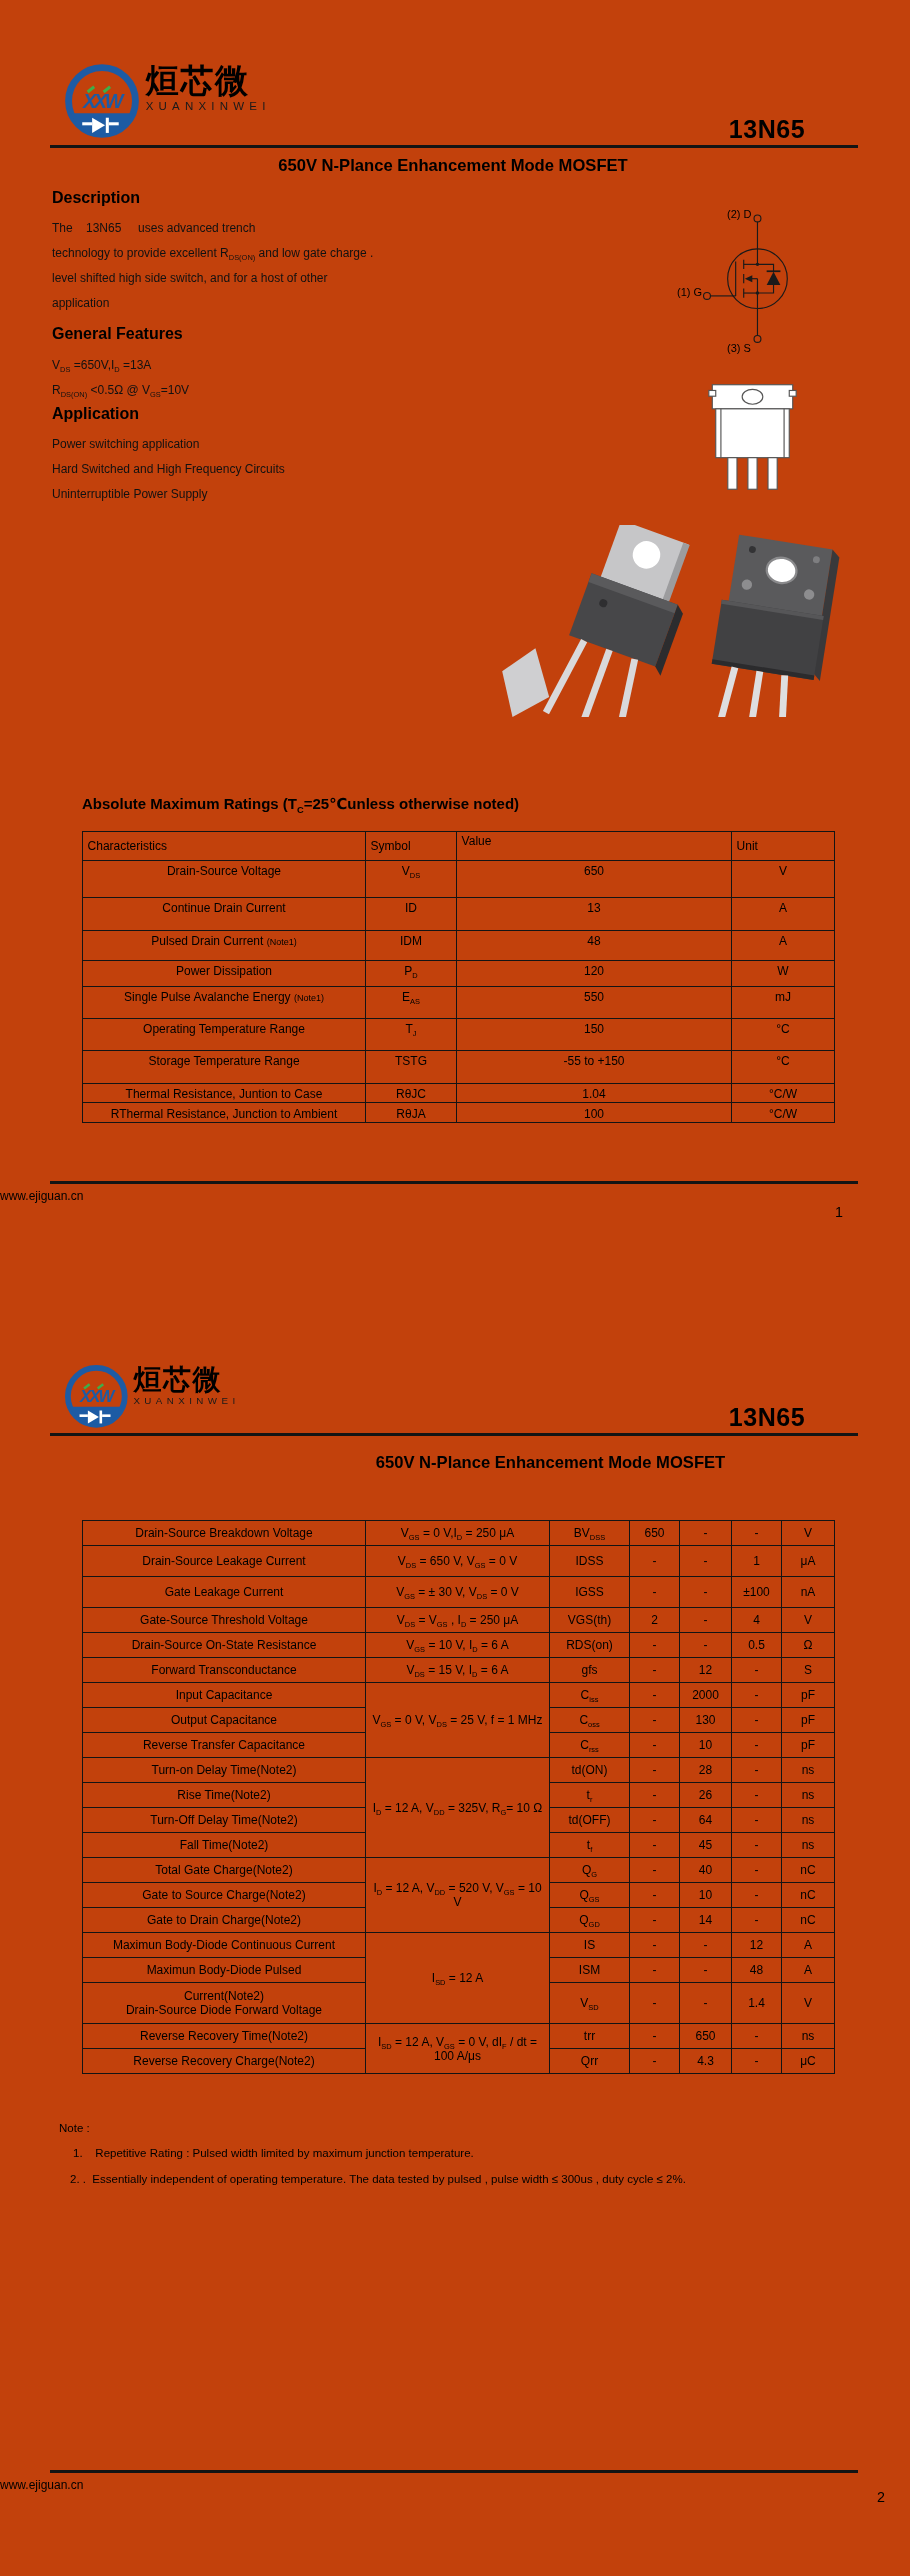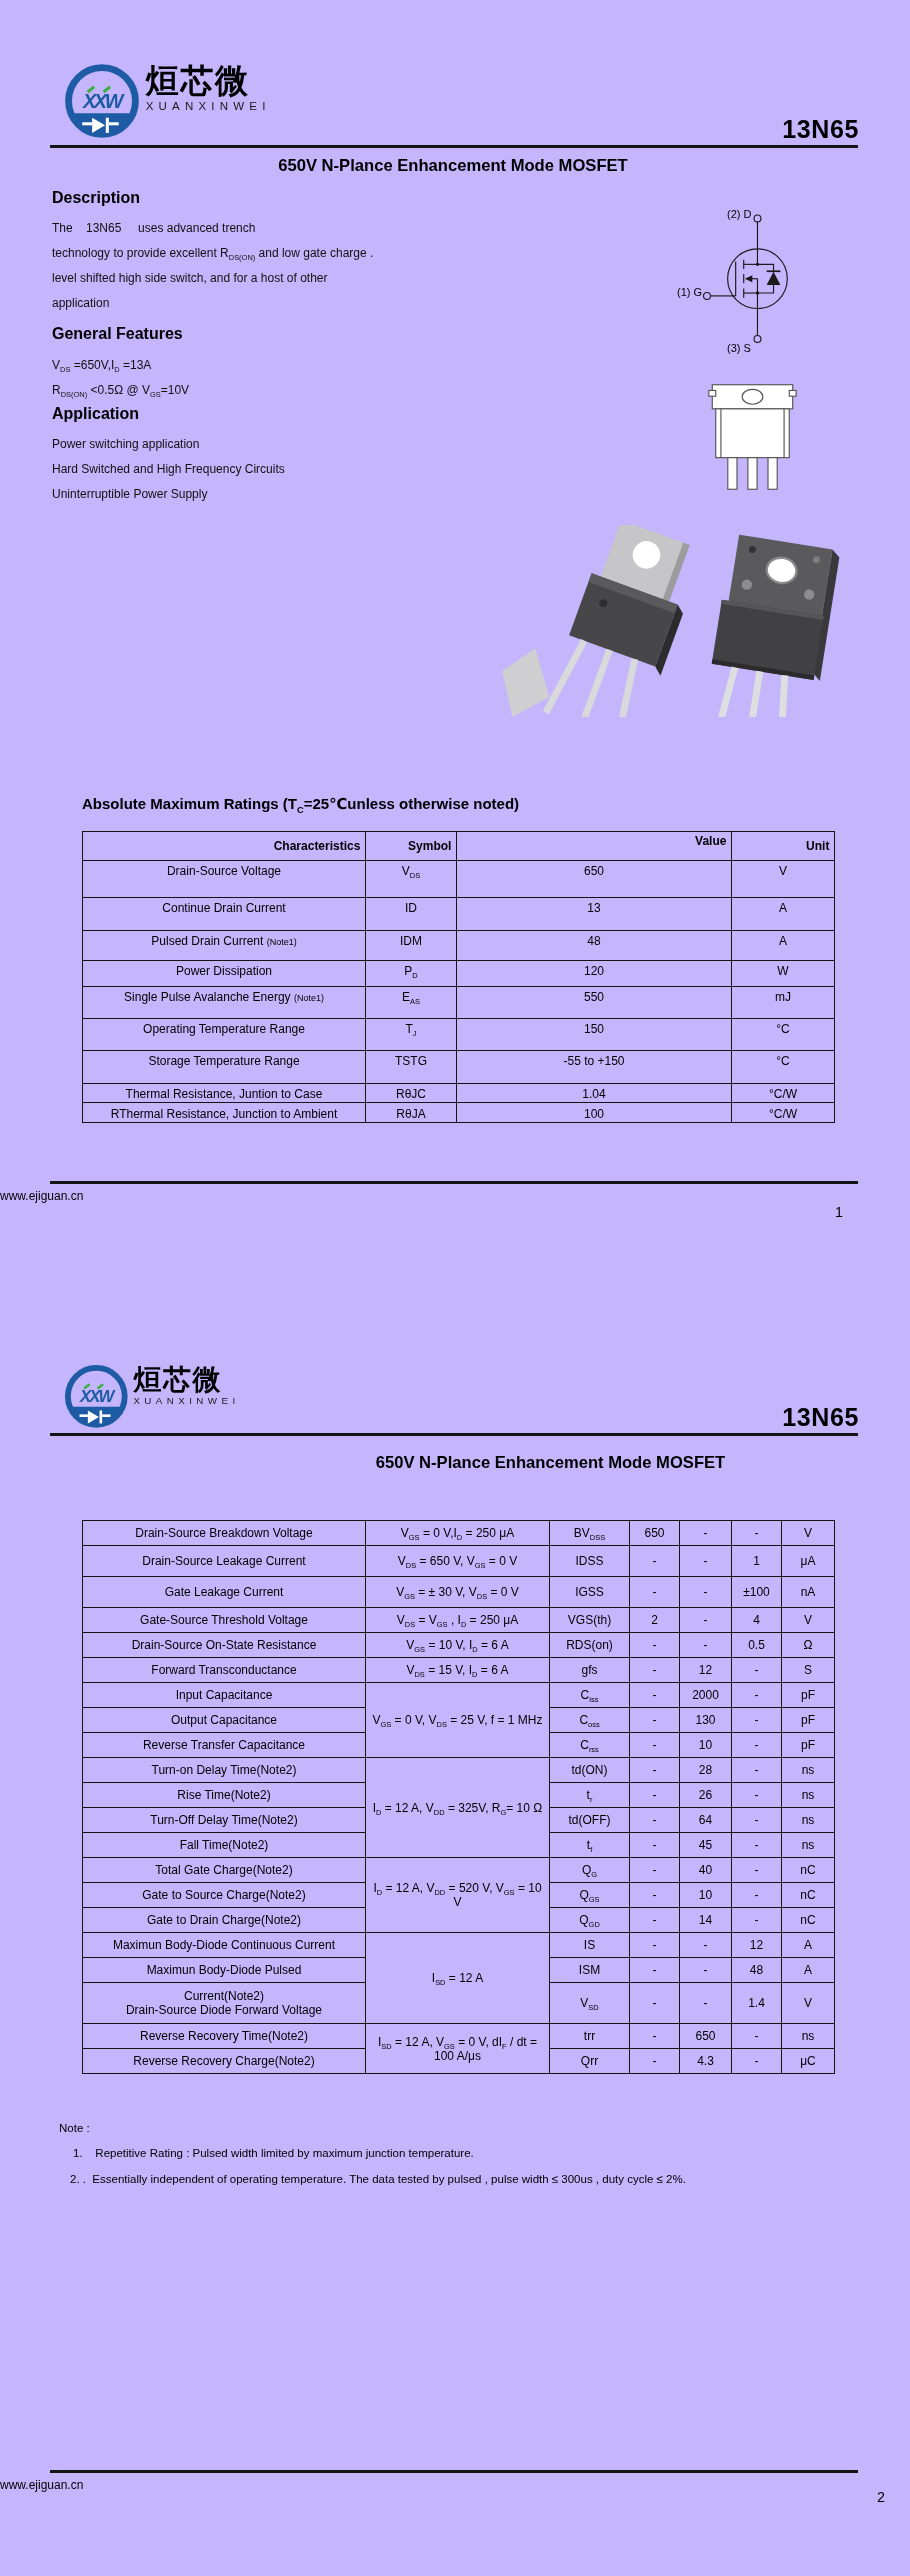--- a/index.html
+++ b/index.html
@@ -1,36 +1,36 @@
 <!DOCTYPE html>
 <html style="--blue: #1d5ba4; --green: #3fae49;font-size:9.2px"><head>
 <meta charset="utf-8">
 <title>13N65</title>
 <style>
   html,body{margin:0;padding:0;background:#fff}
-  .canvas{position:relative;width:910px;height:2576px;background:#c4b5fd;overflow:hidden;
+  .canvas{position:relative;width:910px;height:2576px;background:#c2410c;overflow:hidden;
           font-family:"Liberation Sans","DejaVu Sans",sans-serif;color:#111}
   .abs{position:absolute}
   .rule{position:absolute;left:50px;width:808px;height:2.9px;background:#141414}
-  .part-title{position:absolute;width:184px;text-align:right;font-size:25px;font-weight:bold;letter-spacing:0.6px;color:#000}
+  .part-title{position:absolute;width:184px;text-align:center;font-size:25px;font-weight:bold;letter-spacing:0.6px;color:#000}
   .subtitle{position:absolute;font-size:16.6px;font-weight:bold;text-align:center;color:#000}
   .h1{font-size:16px;font-weight:bold;margin:0 0 9.2px;color:#000}
   .body-line{font-size:12px;line-height:25px;white-space:pre-wrap}
   sub{font-size:0.62em;line-height:0}
   .seg-small{font-size:0.75em}
   
   .logo{display:flex;align-items:flex-start;gap:5.7px}
   .logo-cn{font-size:33px;font-weight:bold;letter-spacing:1.7px;line-height:1.1;color:#000}
   .logo-en{font-size:11.5px;letter-spacing:5.2px;margin-top:1.1px;color:#1a1a1a;font-weight:500}
   
   table{border-collapse:collapse;table-layout:fixed;font-size:12px;color:#000}
   .t1,.t2{position:absolute;left:82px;width:752px;border:1.7px solid #141414}
   .t1 th,.t1 td,.t2 td{border:1.1px solid #141414;padding:1.1px 4.6px;overflow:hidden}
   .t1 td{vertical-align:top;padding-top:3.4px}
-  .t1 th{font-weight:bold;vertical-align:middle;text-align:right}
+  .t1 th{font-weight:normal;vertical-align:middle;text-align:left}
   .t1 th.vtop{vertical-align:top;padding-top:2.3px}
   .t2 td{vertical-align:middle}
   .cl{text-align:center}
   .cc{text-align:center}
   .vb{vertical-align:bottom;padding-bottom:2.3px}
   .rh28{height:16px}.rh30{height:17px}.rh44{height:25px}.rh46{height:26px}.rh50{height:29px}
   .rh52{height:30px}.rh54{height:31px}.rh56{height:32px}.rh58{height:33px}.rh62{height:36px}
   .rh64{height:37px}.rh72{height:41px}
   .ratings-heading{position:absolute;font-size:15px;font-weight:bold;color:#000}
   

